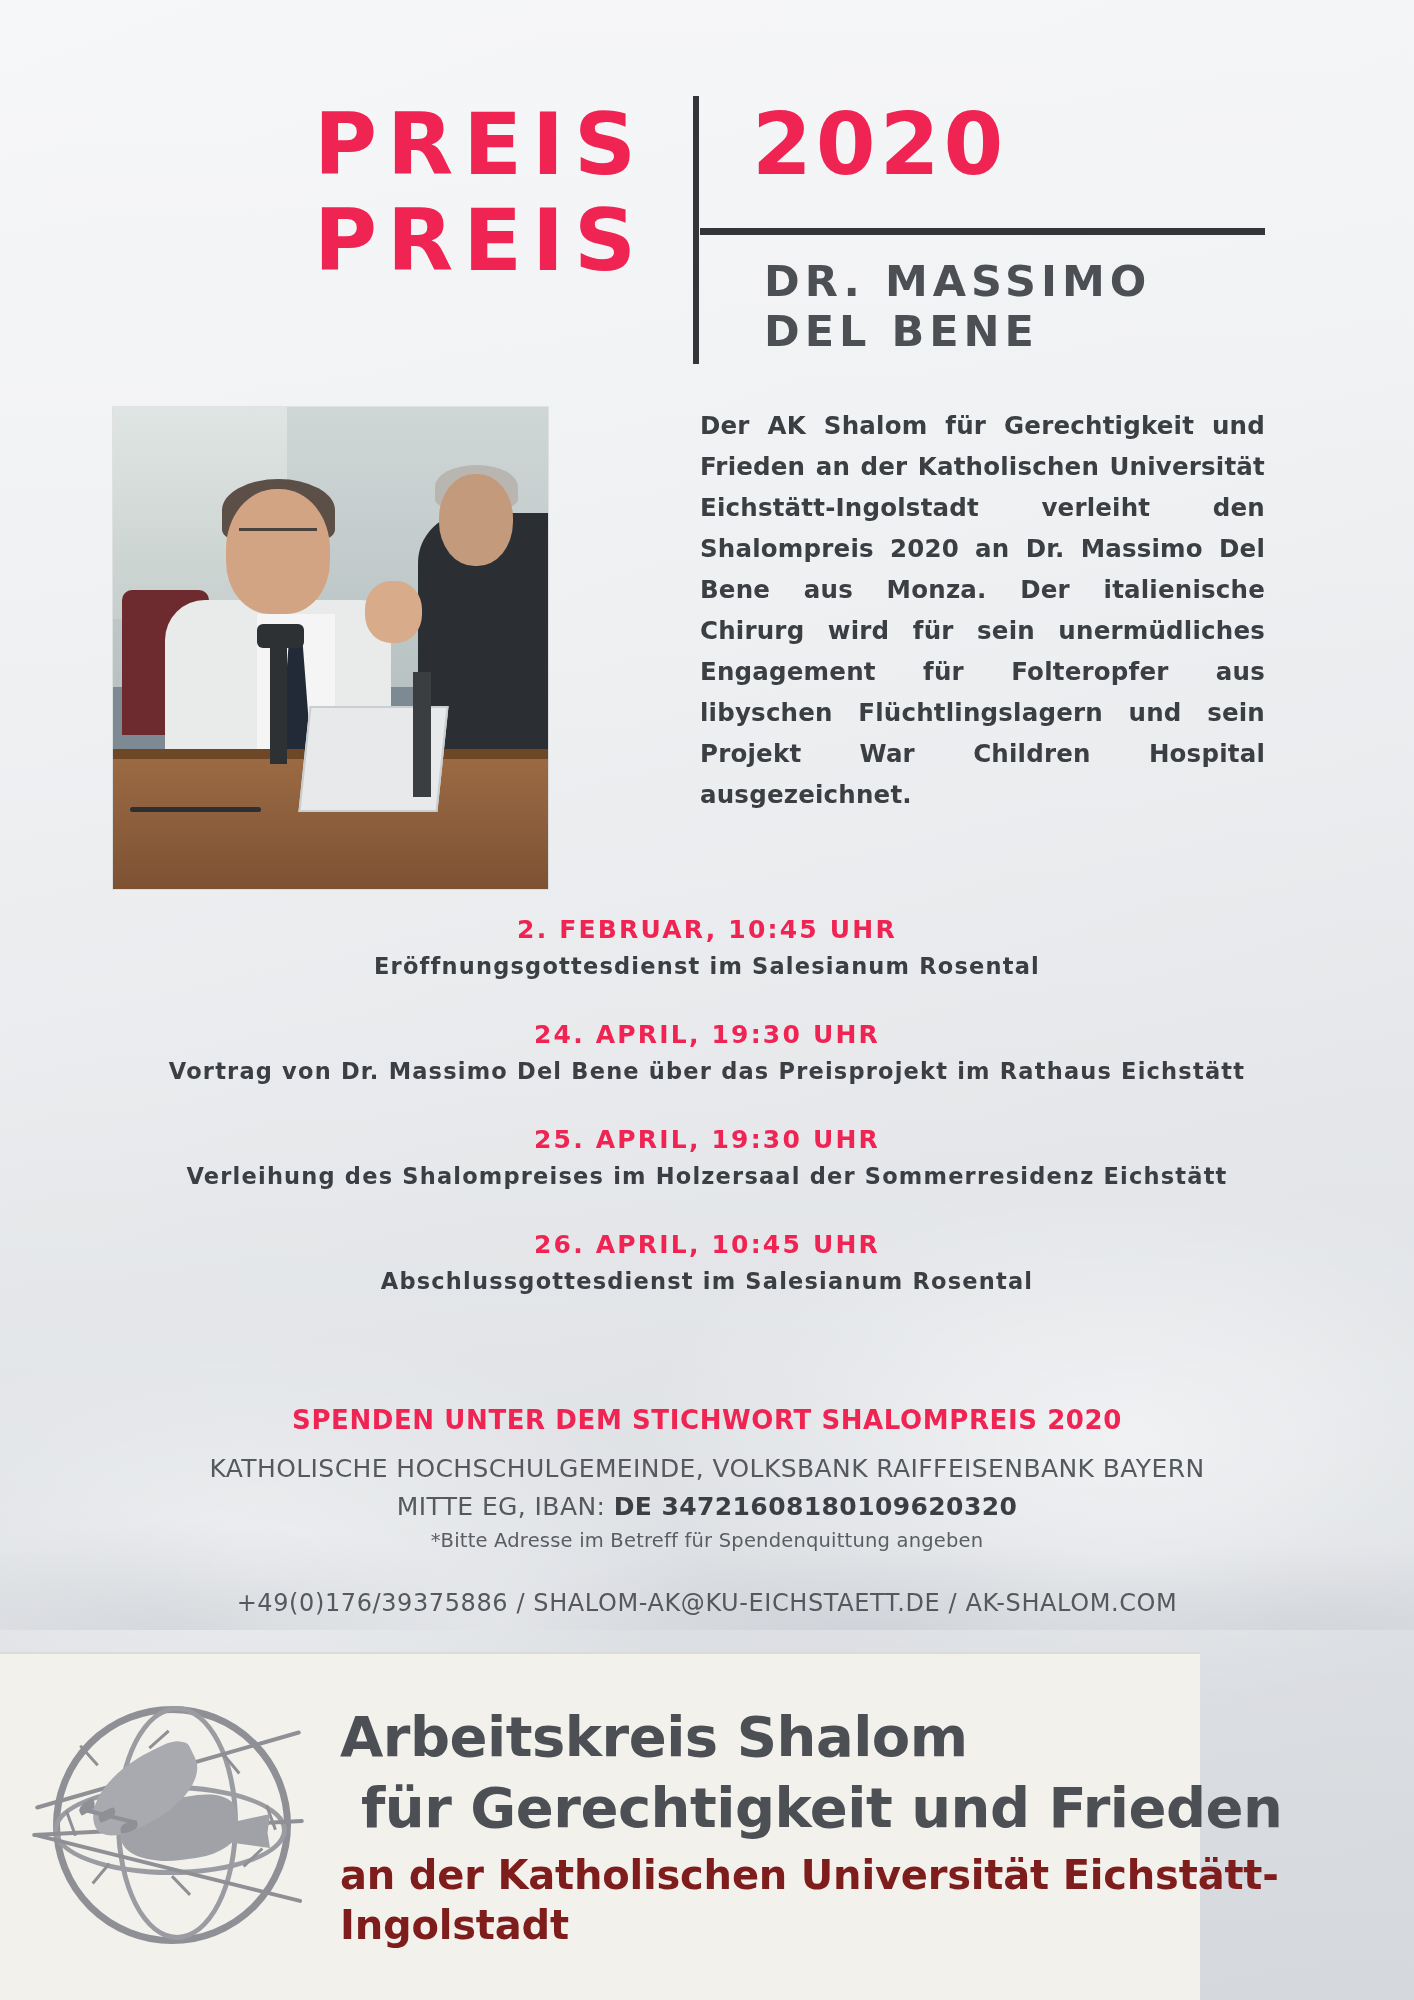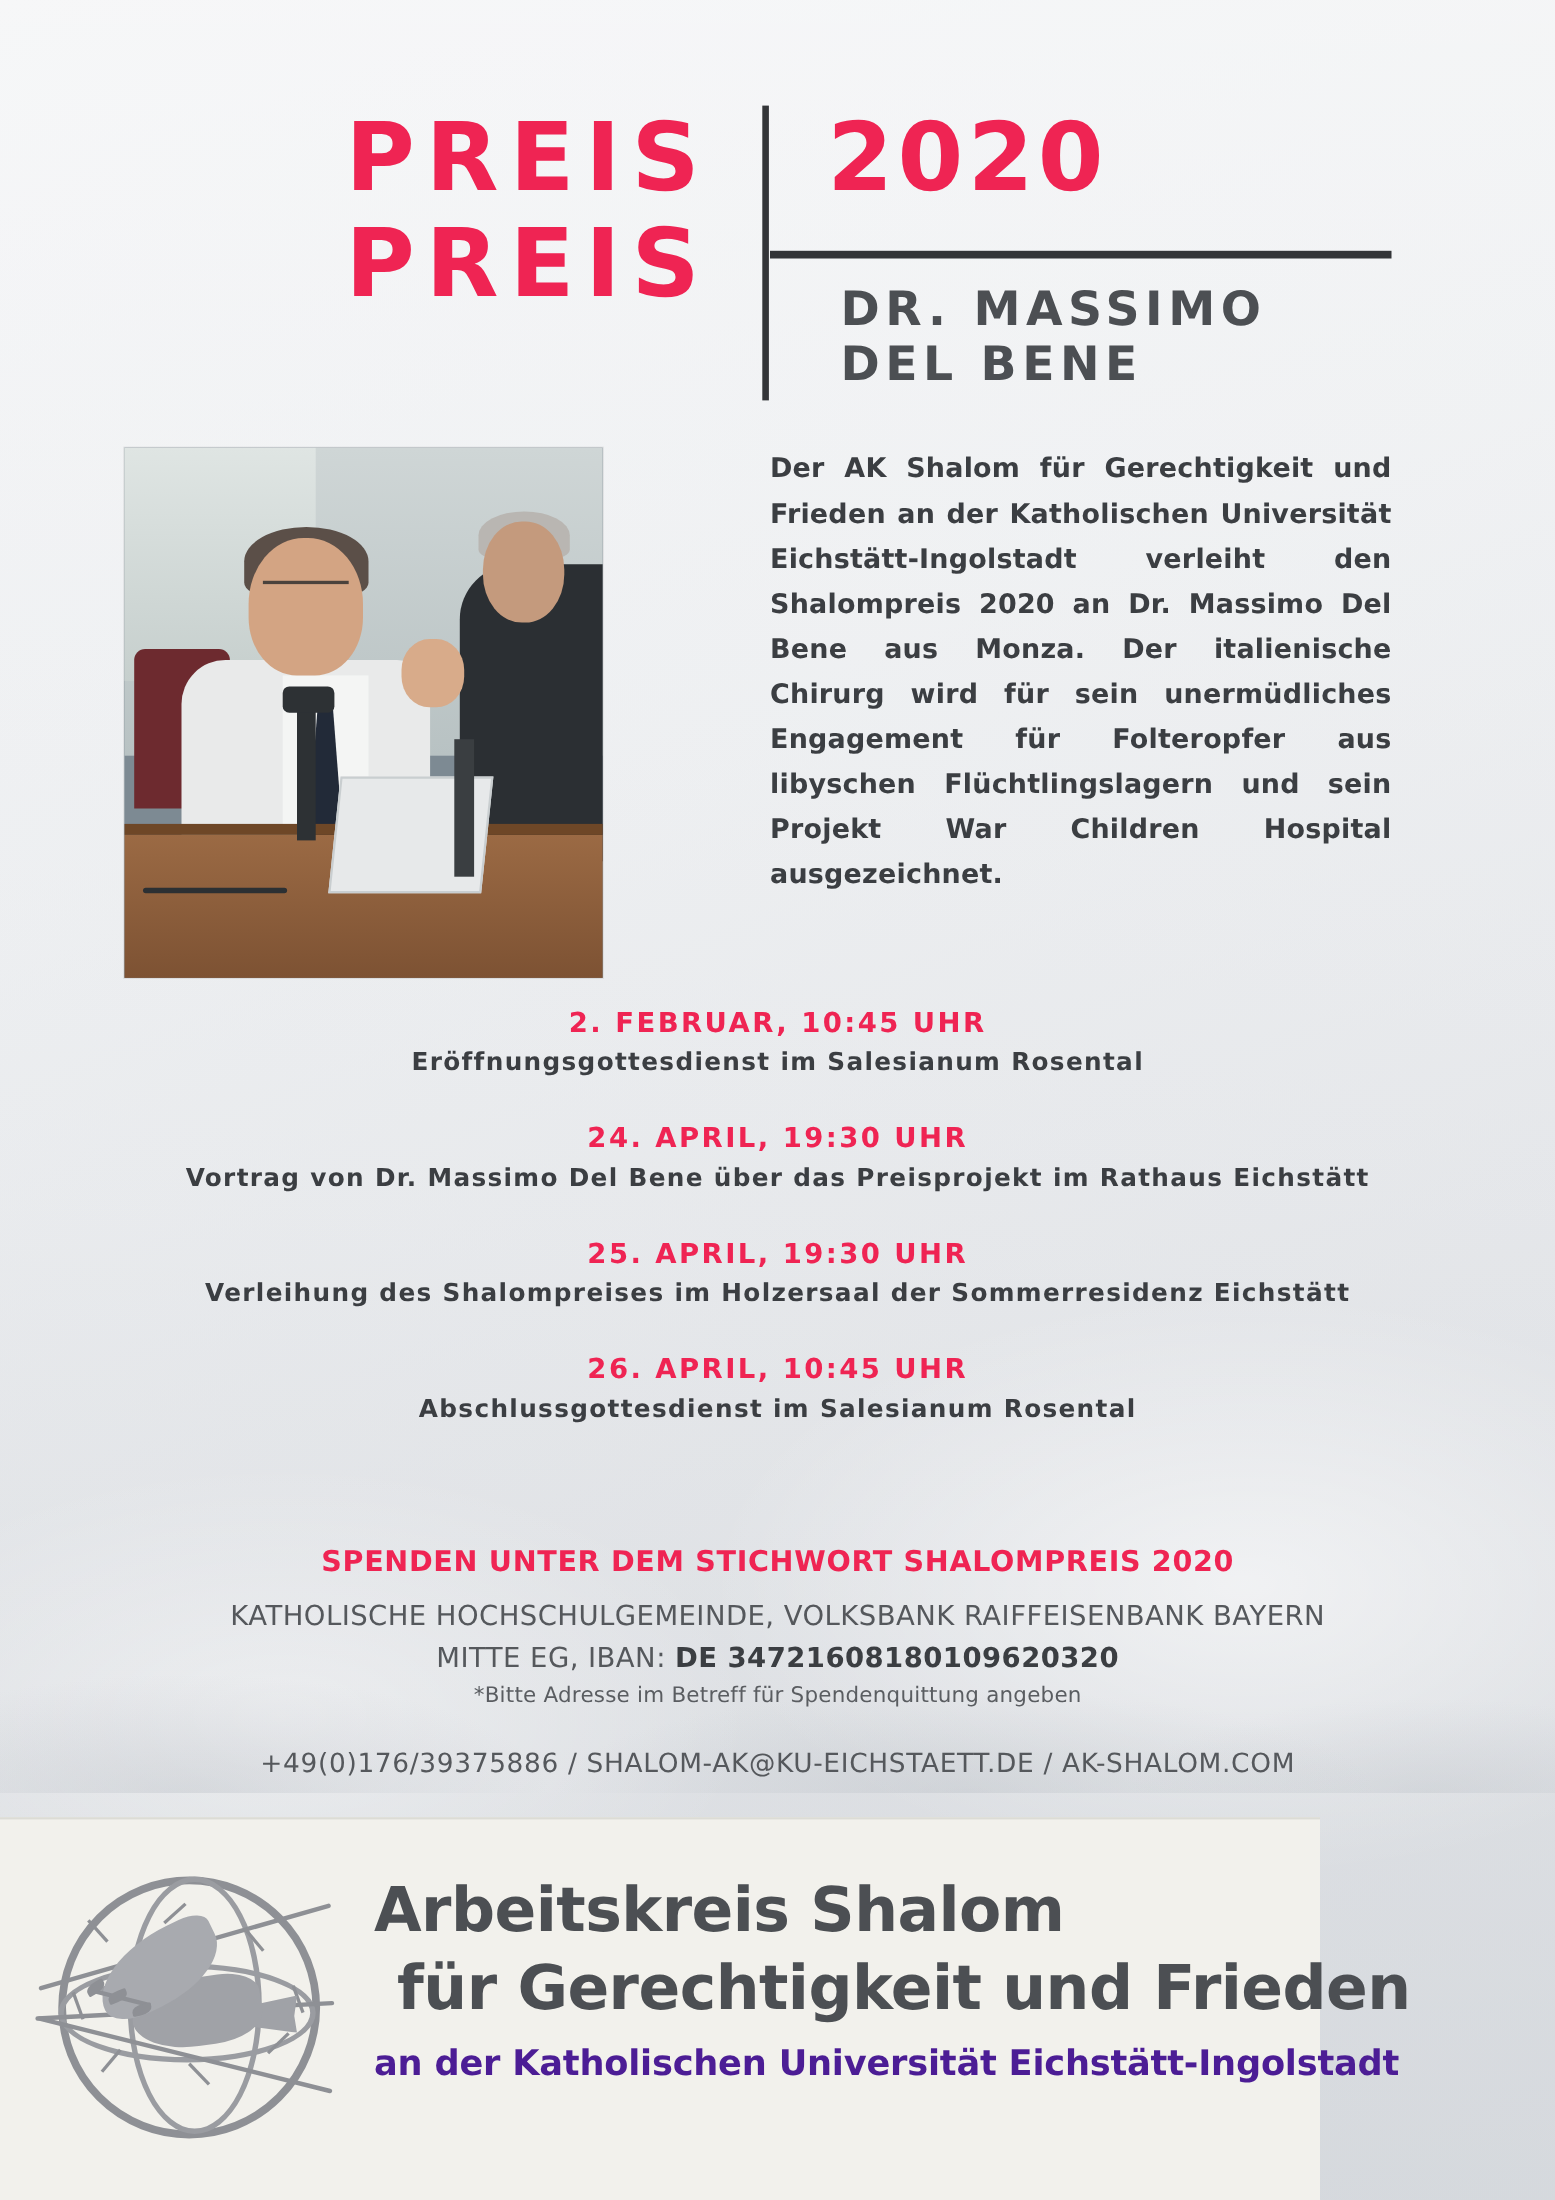--- a/index.html
+++ b/index.html
@@ -314,23 +314,23 @@
   .ft-l2 {
     font-weight: 700;
     font-size: 56px;
     line-height: 72px;
     color: #4c4f53;
     letter-spacing: -0.5px;
     margin-left: 21px;
   }
   .ft-l3 {
     font-weight: 700;
-    font-size: 32px;
+    font-size: 40px;
     line-height: 50px;
-    color: #4c1d95;
+    color: #7f1d1d;
     margin-top: 6px;
     letter-spacing: -0.2px;
   }
 </style>
 </head>
 <body>
 
 <div id="poster">
   <div id="bg-wash"></div>
   <div id="bg-hills"></div>

